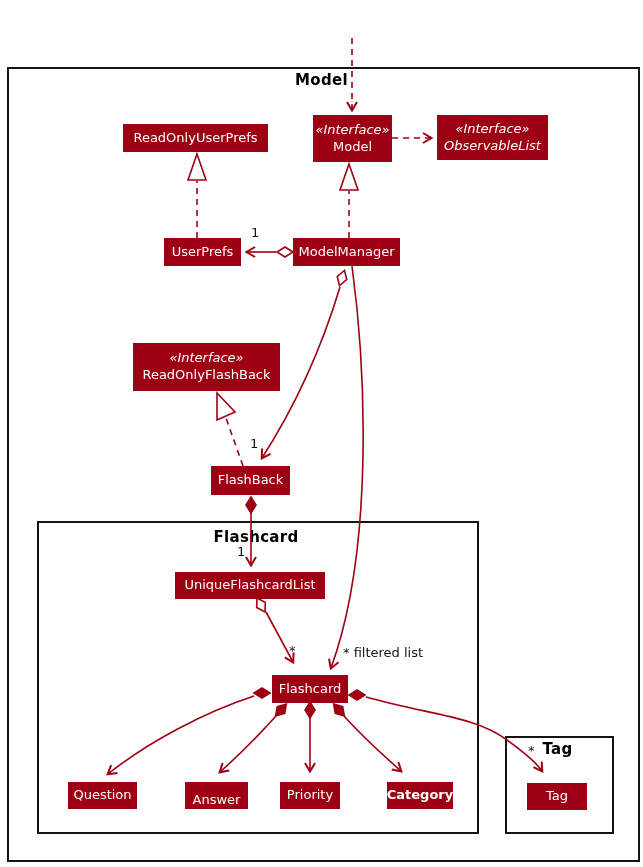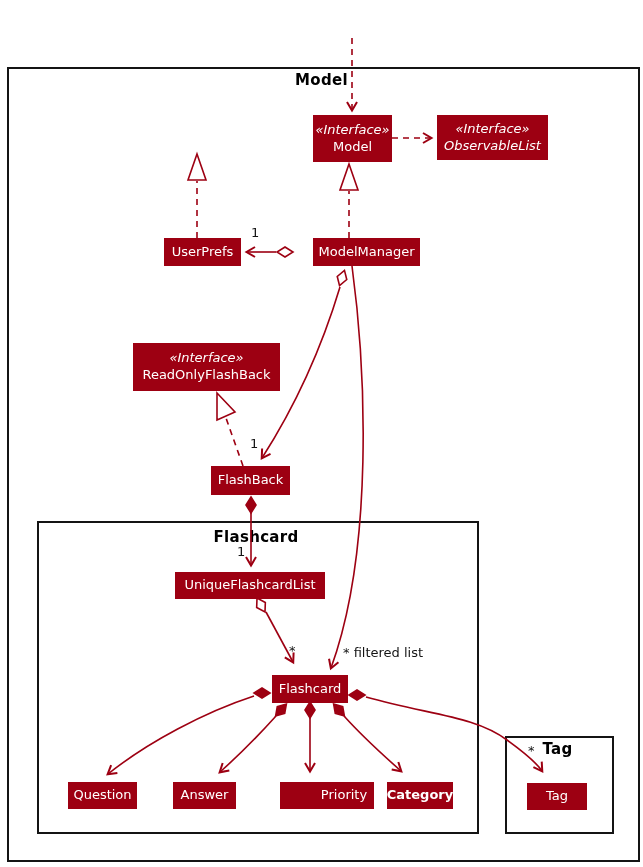--- a/index.html
+++ b/index.html
@@ -97,36 +97,39 @@
        Category --&gt;
       <path d="M344,716 C362,736 384,756 401,771" marker-end="url(#arrow)"></path>
       <polygon points="0,-8 5,0 0,8 -5,0" fill="#9D0012" transform="translate(339,710) rotate(-42)"></polygon>
 
        "*" Tag --&gt;
       <path d="M366,697 C430,715 475,716 507,740 C525,753 536,762 542,771" marker-end="url(#arrow)"></path>
       <polygon points="0,-8 5,0 0,8 -5,0" fill="#9D0012" transform="translate(357,695) rotate(90)"></polygon>
     </g>
   </svg>
 
+  <div class="cbox" style="left:123px; top:124px; width:145px; height:28px;">
+    <span>ReadOnlyUserPrefs</span>
+  </div>
 
   <div class="cbox" style="left:313px; top:115px; width:79px; height:47px;">
     <span class="stereo">«Interface»</span>
     <span>Model</span>
   </div>
 
   <div class="cbox" style="left:437px; top:115px; width:111px; height:45px;">
     <span class="stereo">«Interface»</span>
     <span class="iname">ObservableList</span>
   </div>
 
   <div class="cbox" style="left:164px; top:238px; width:77px; height:28px;">
     <span>UserPrefs</span>
   </div>
 
-  <div class="cbox" style="left:293px; top:238px; width:107px; height:28px;margin-left:20px;">
+  <div class="cbox" style="left:293px; top:238px; width:107px; height:28px;">
     <span>ModelManager</span>
   </div>
 
   <div class="cbox" style="left:133px; top:343px; width:147px; height:48px;">
     <span class="stereo">«Interface»</span>
     <span>ReadOnlyFlashBack</span>
   </div>
 
   <div class="cbox" style="left:211px; top:466px; width:79px; height:29px;text-align:right;">
     <span>FlashBack</span>
@@ -137,25 +140,25 @@
   </div>
 
   <div class="cbox" style="left:272px; top:675px; width:76px; height:28px;">
     <span>Flashcard</span>
   </div>
 
   <div class="cbox" style="left:68px; top:782px; width:69px; height:27px;">
     <span>Question</span>
   </div>
 
-  <div class="cbox" style="left:173px; top:782px; width:63px; height:27px;">
+  <div class="cbox" style="left:185px; top:782px; width:63px; height:27px;justify-content:flex-end;">
     <span>Answer</span>
   </div>
 
-  <div class="cbox" style="left:280px; top:782px; width:60px; height:27px;padding-left:34px;">
+  <div class="cbox" style="left:280px; top:782px; width:60px; height:27px;">
     <span>Priority</span>
   </div>
 
   <div class="cbox" style="left:387px; top:782px; width:66px; height:27px;font-weight:bold;">
     <span>Category</span>
   </div>
 
   <div class="cbox" style="left:527px; top:783px; width:60px; height:27px;">
     <span>Tag</span>
   </div>

